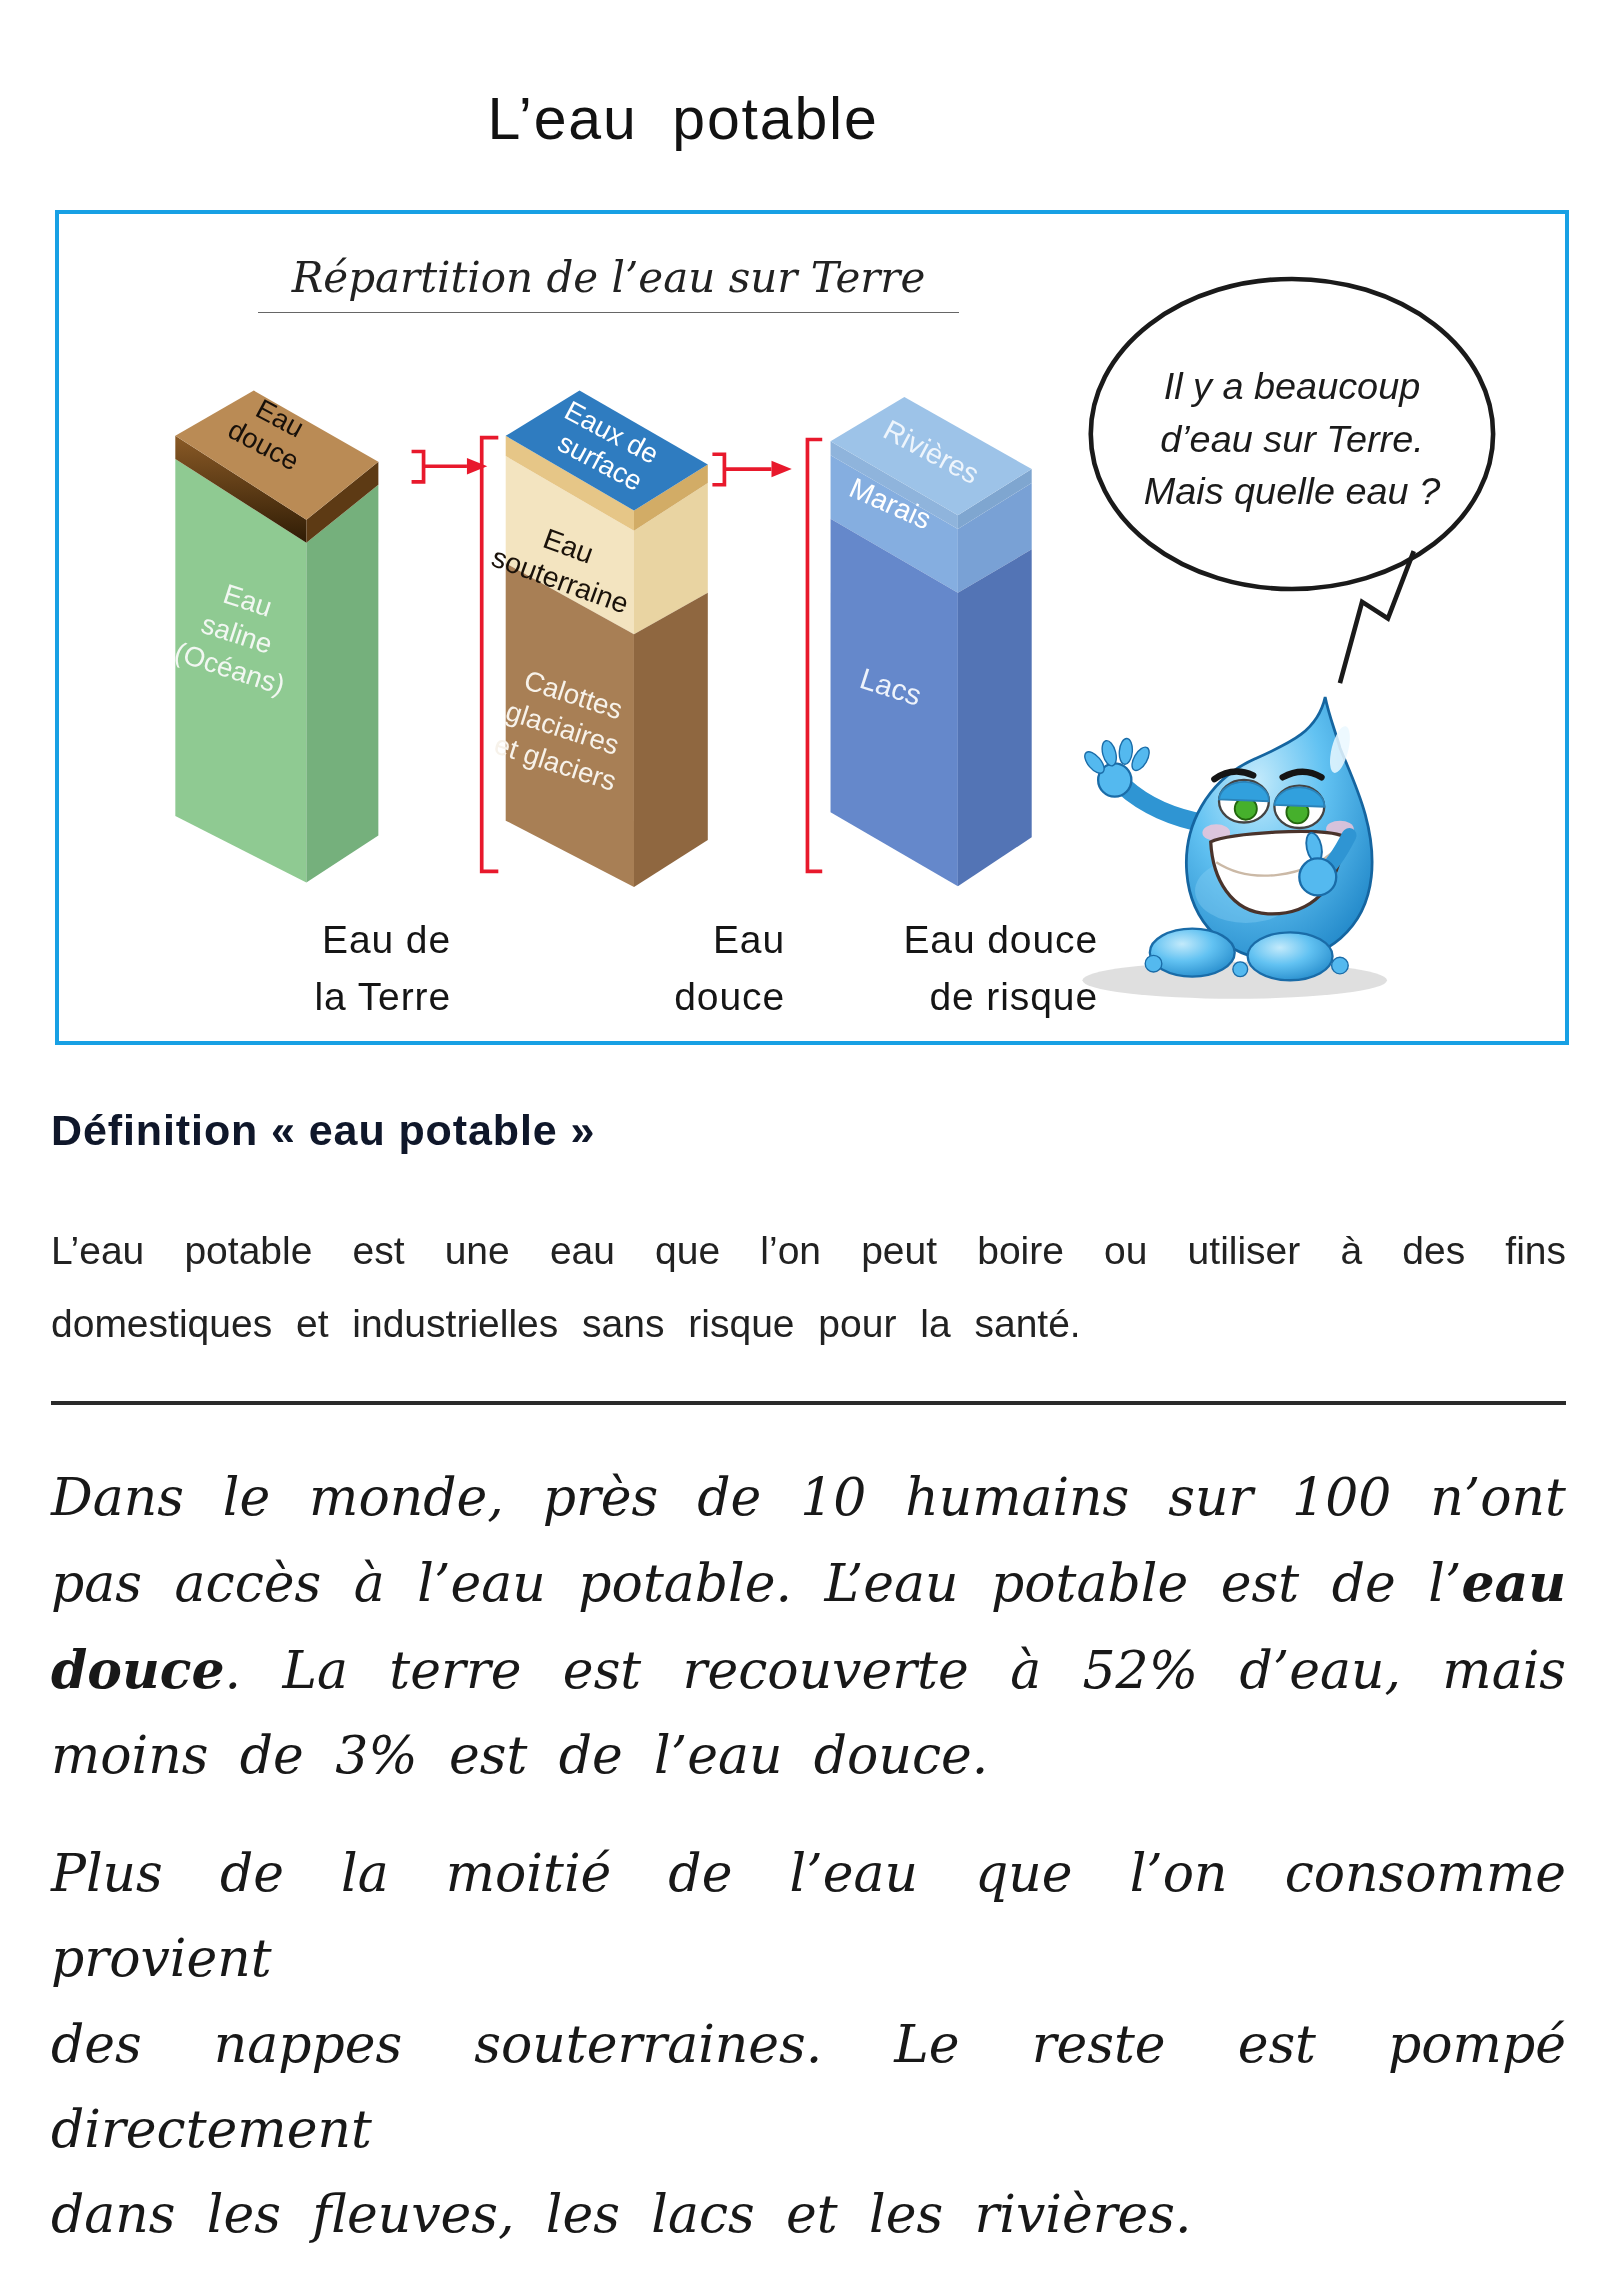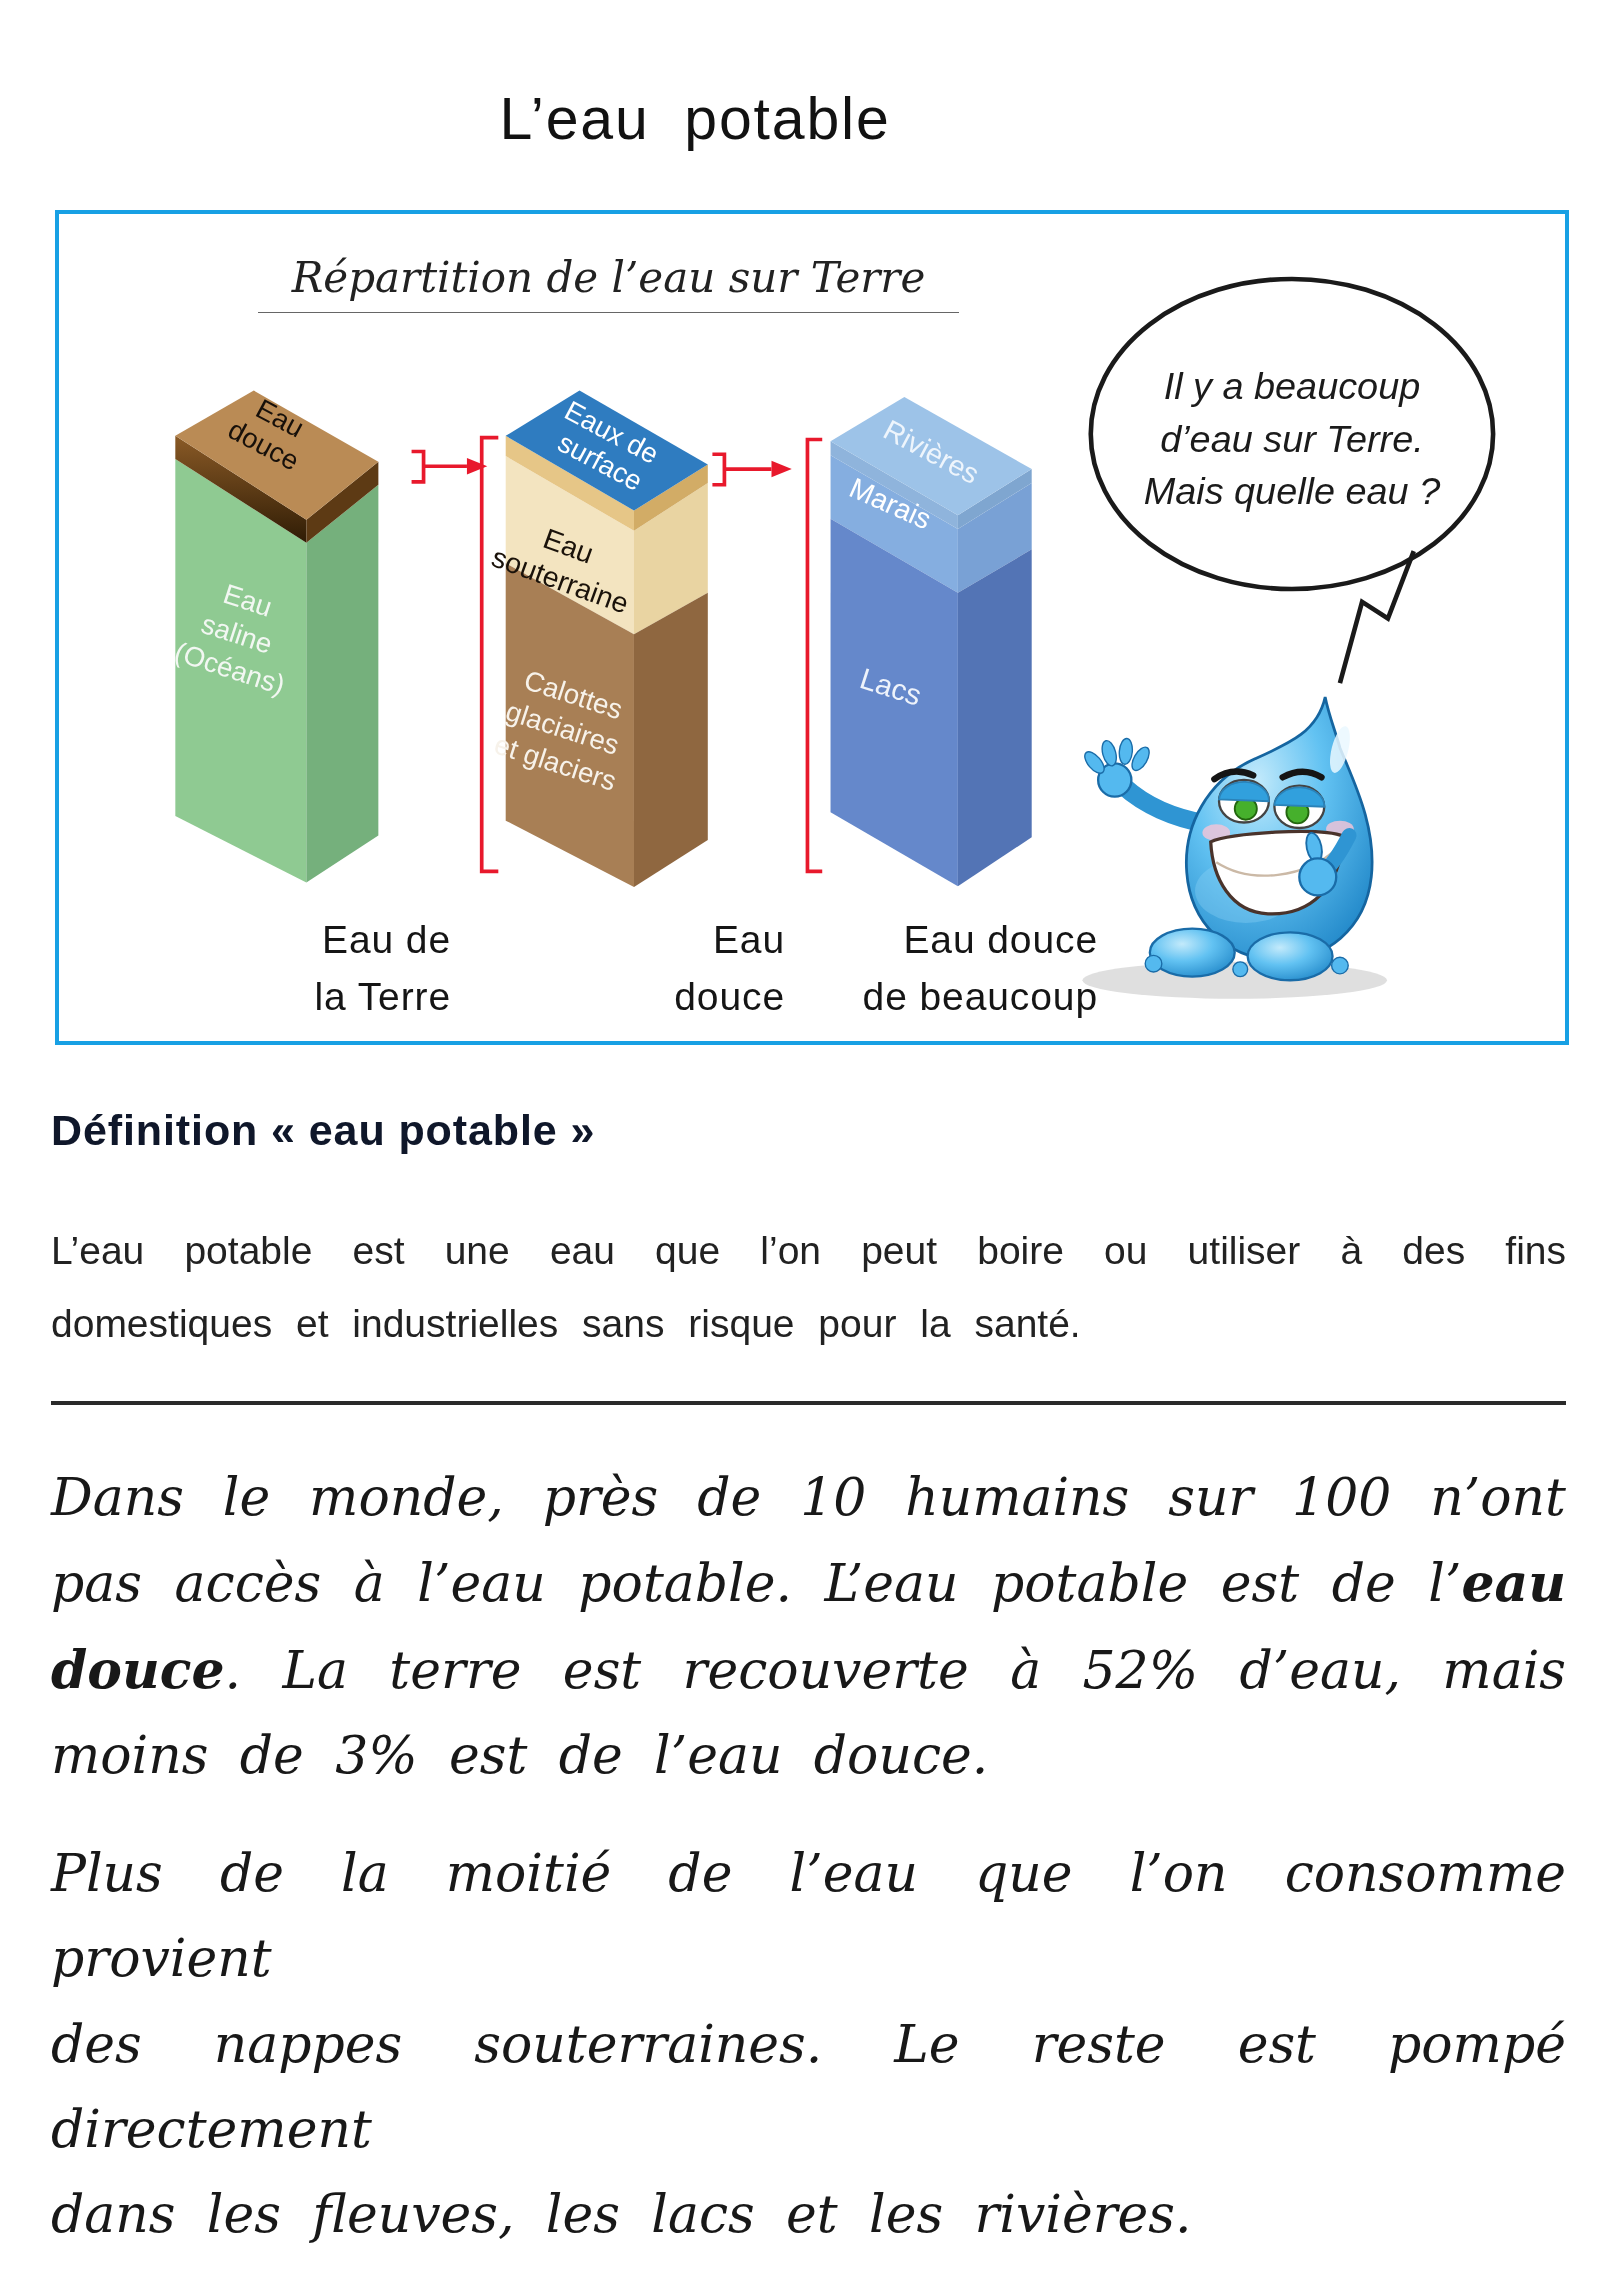--- a/index.html
+++ b/index.html
@@ -1,19 +1,19 @@
 <!DOCTYPE html>
 <html style="font-size:14.8px"><head>
 <meta charset="utf-8">
 <style>
   html,body{margin:0;padding:0;background:#ffffff;}
   .page{position:relative;width:1614px;height:2290px;background:#ffffff;overflow:hidden;
         font-family:"Liberation Sans","DejaVu Sans",sans-serif;color:#1a1a1a;}
   h1.title{position:absolute;top:85px;left:0;width:1366px;margin:0;text-align:center;
-        font-size:59px;font-weight:400;letter-spacing:1.8px;word-spacing:16.6px;color:#121212;padding-left:12px;}
+        font-size:59px;font-weight:400;letter-spacing:1.8px;word-spacing:16.6px;color:#121212;}
   .frame{position:absolute;left:55px;top:210px;width:1514px;height:835px;
         border:4.6px solid #18A0E4;box-sizing:border-box;background:#fff;}
   .diagram-svg{position:absolute;left:0;top:0;width:1614px;height:2290px;}
   .dtitle{position:absolute;left:258px;top:253px;width:701px;text-align:center;
         font-family:"DejaVu Serif","Liberation Serif",serif;font-style:italic;
         font-size:42px;color:#222;padding-bottom:10px;border-bottom:1.8px solid #666;}
   .bar-label{position:absolute;text-align:right;font-size:39px;line-height:1.45;
         letter-spacing:0.9px;color:#151515;}
   .bl1{left:100px;top:912px;width:351px;}
   .bl2{left:434px;top:912px;width:351px;}
@@ -181,21 +181,21 @@
   <div class="bar-label bl1">
     <div>Eau de</div>
     <div>la Terre</div>
   </div>
   <div class="bar-label bl2">
     <div>Eau</div>
     <div>douce</div>
   </div>
   <div class="bar-label bl3">
     <div>Eau douce</div>
-    <div>de beaucoup</div>
+    <div>de risque</div>
   </div>
 
   <div class="def-h">Définition  «  eau  potable  »</div>
 
   <div class="def-p">
     <div class="jl">L’eau potable est une eau que l’on peut boire ou utiliser à des fins</div>
     <div>domestiques et industrielles sans risque pour la santé.</div>
   </div>
 
   <div class="rule"></div>

